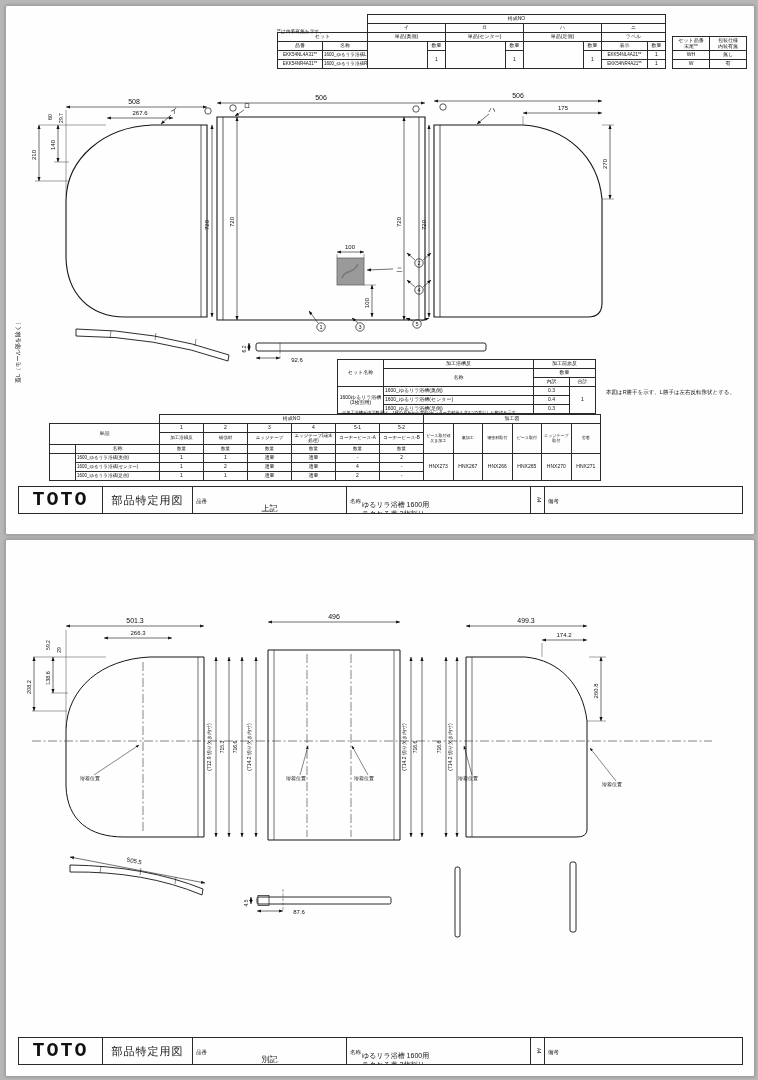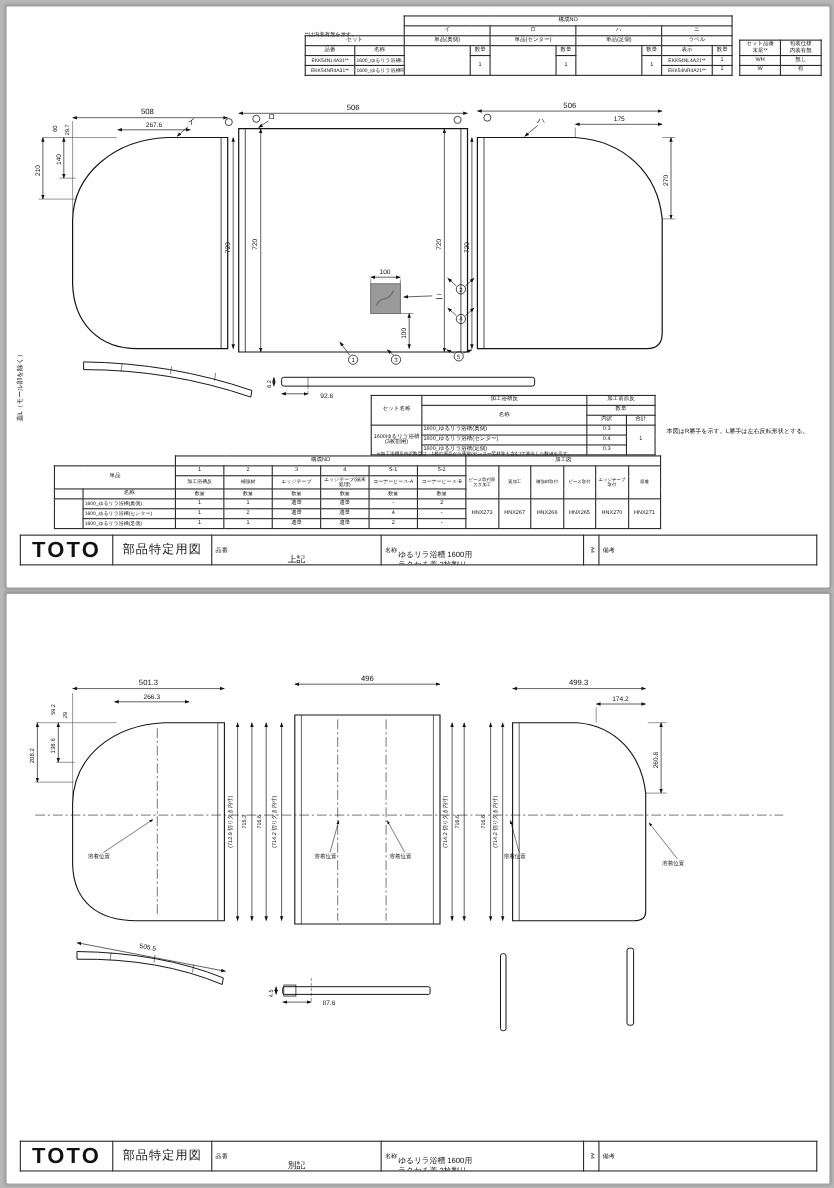--- a/index.html
+++ b/index.html
@@ -15,21 +15,21 @@
   table.t{position:absolute;border-collapse:collapse;table-layout:fixed;color:#111;
           font-size:5px;line-height:1.1;}
   .t td{border:0.6px solid #2a2a2a;padding:0 1px;text-align:center;vertical-align:middle;
         overflow:hidden;white-space:nowrap;height:8px;}
   .t td.nb{border:none;}
   .t td.wrap{white-space:normal;}
   .t td.left{text-align:left;}
   .f4{font-size:4px;}.f45{font-size:4.5px;}
   .tb{font-size:7px;}
   .tb td{height:26px;}
-  .tb .logo{font-size:20px;font-weight:800;letter-spacing:2px;font-family:Liberation Sans, sans-serif;}
+  .tb .logo{font-size:20px;font-weight:800;letter-spacing:2px;font-family:Liberation Mono, monospace;}
   .tb .doc{font-size:11px;letter-spacing:1px;text-align:center;}
   .cellLab{position:absolute;left:2px;top:1px;font-size:5.5px;}
   .cellWrap{position:relative;width:100%;height:100%;margin-top:20px;}
   .cellVal{position:absolute;left:0;right:0;top:8px;font-size:8px;text-align:center;}
   .cellVal2{position:absolute;left:14px;right:0;top:4px;font-size:7px;text-align:left;line-height:1.25;}
   .vtext{writing-mode:vertical-rl;font-size:4.5px;margin:0 auto;}
 </style>
 </head>
 <body>
 

